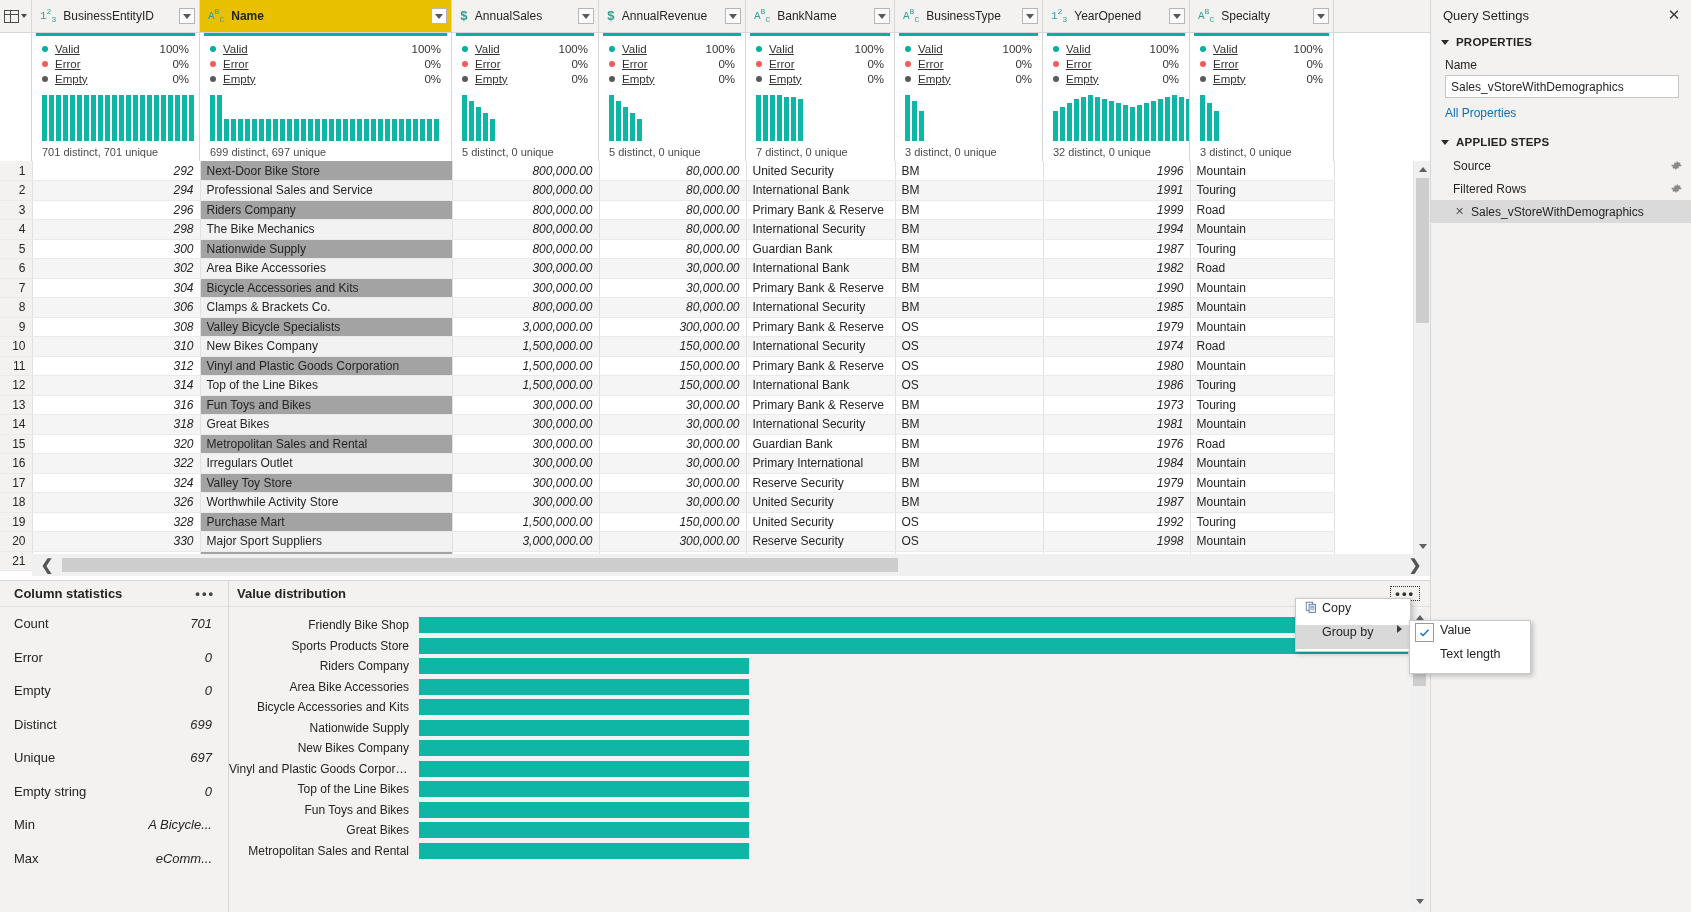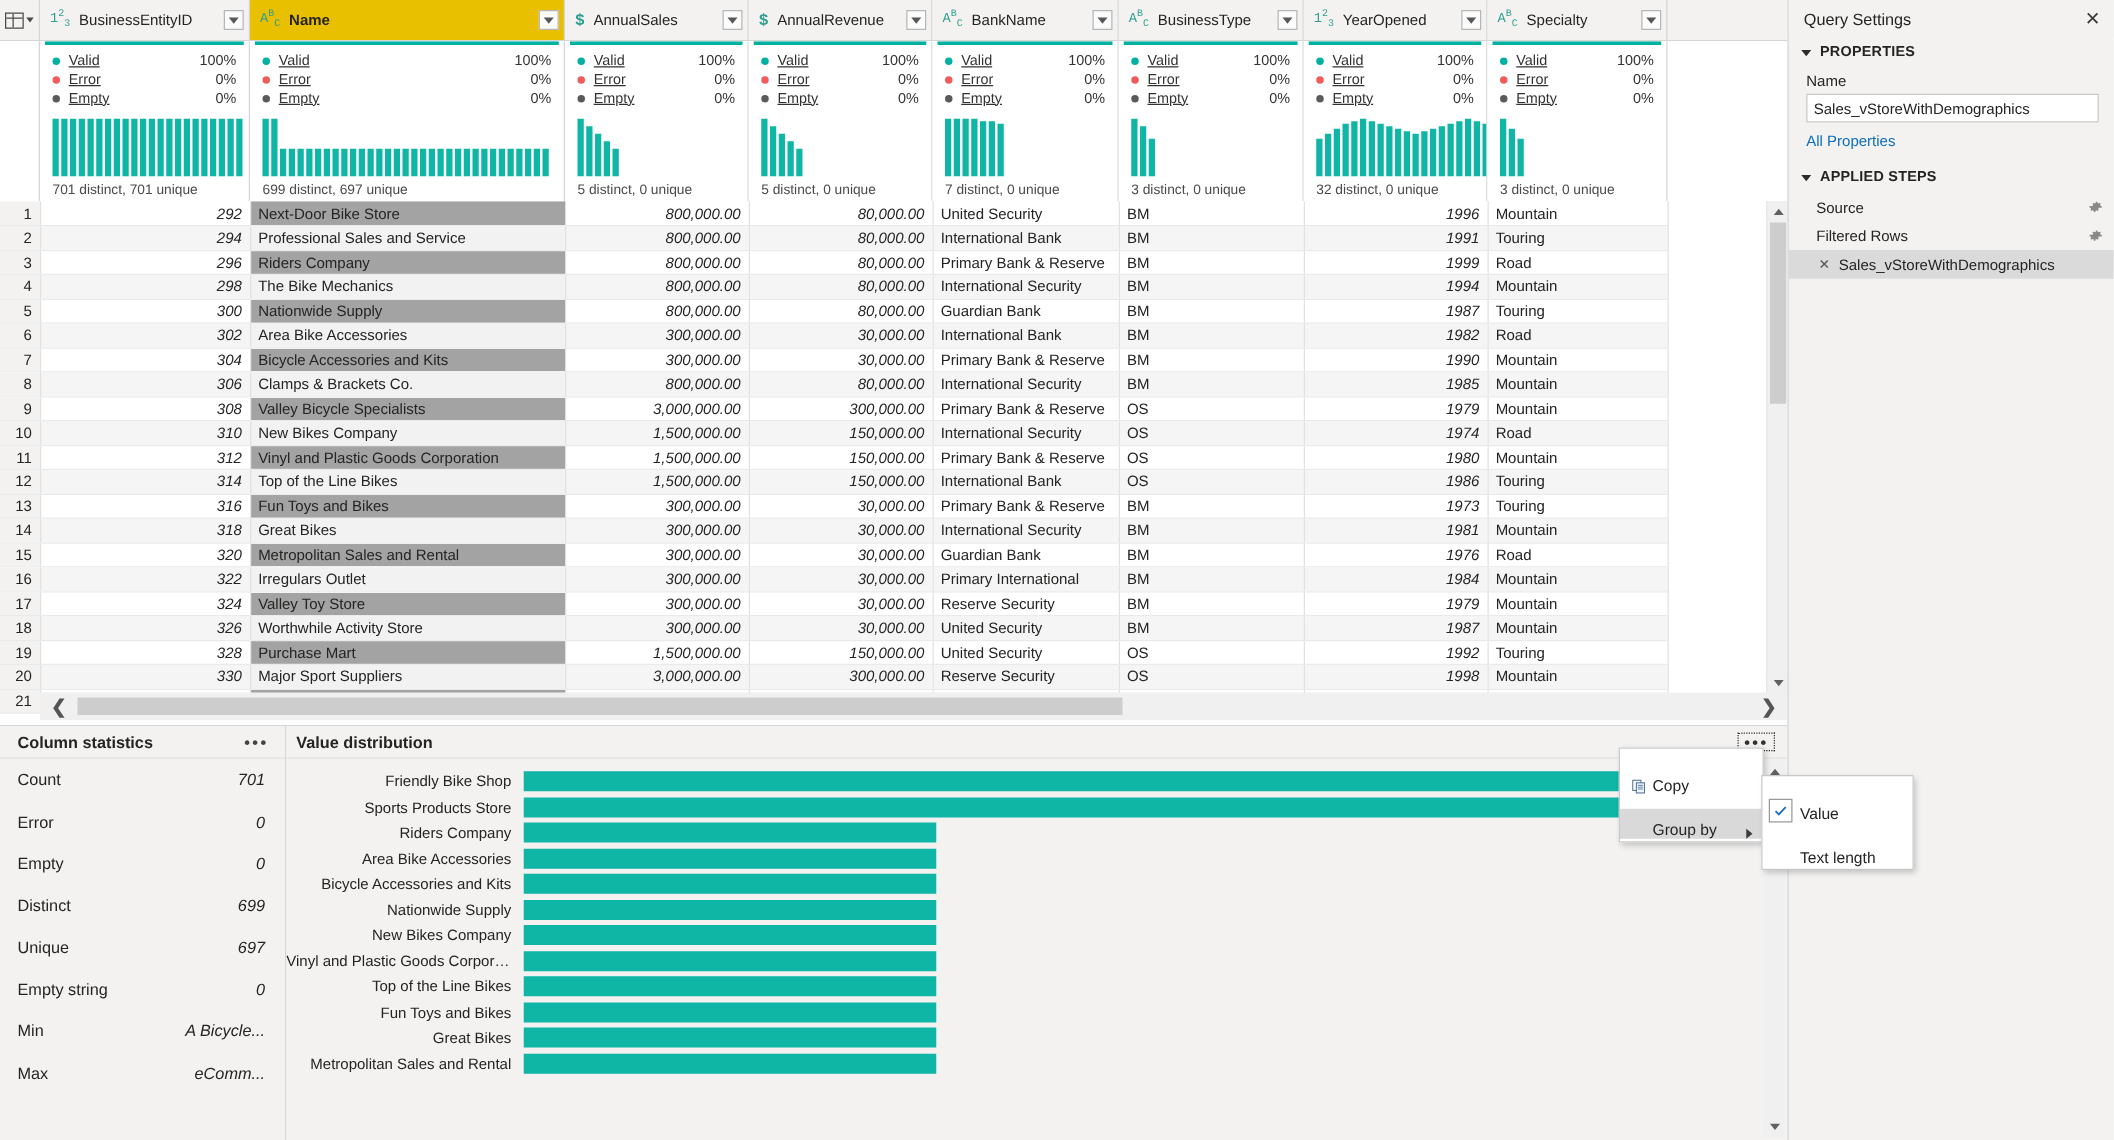--- a/index.html
+++ b/index.html
@@ -381,23 +381,23 @@
   #ctx-menu2 {
     position: absolute; left: 1409px; top: 620px;
     width: 122px;
     background: #ffffff;
     border: 1px solid #c9c9c9;
     box-shadow: 2px 2px 5px rgba(0,0,0,.22);
     padding: 2px 0;
     z-index: 60;
   }
   .menu-item {
-    height: 24px; display: flex; align-items: flex-end;
+    height: 24px; display: flex; align-items: flex-start;
     padding: 0 6px 0 4px;
-    font-size: 12.5px; color: #252423; margin-top: 11px;
+    font-size: 12.5px; color: #252423;
   }
   .menu-item.highlight { background: #d9d9d9; }
   .menu-icon {
     width: 22px; min-width: 22px;
     display: flex; align-items: center; justify-content: center;
   }
   .menu-text { flex: 1 1 auto; }
   .submenu-arrow {
     border-left: 5px solid #3c3c3c;
     border-top: 4px solid transparent;

